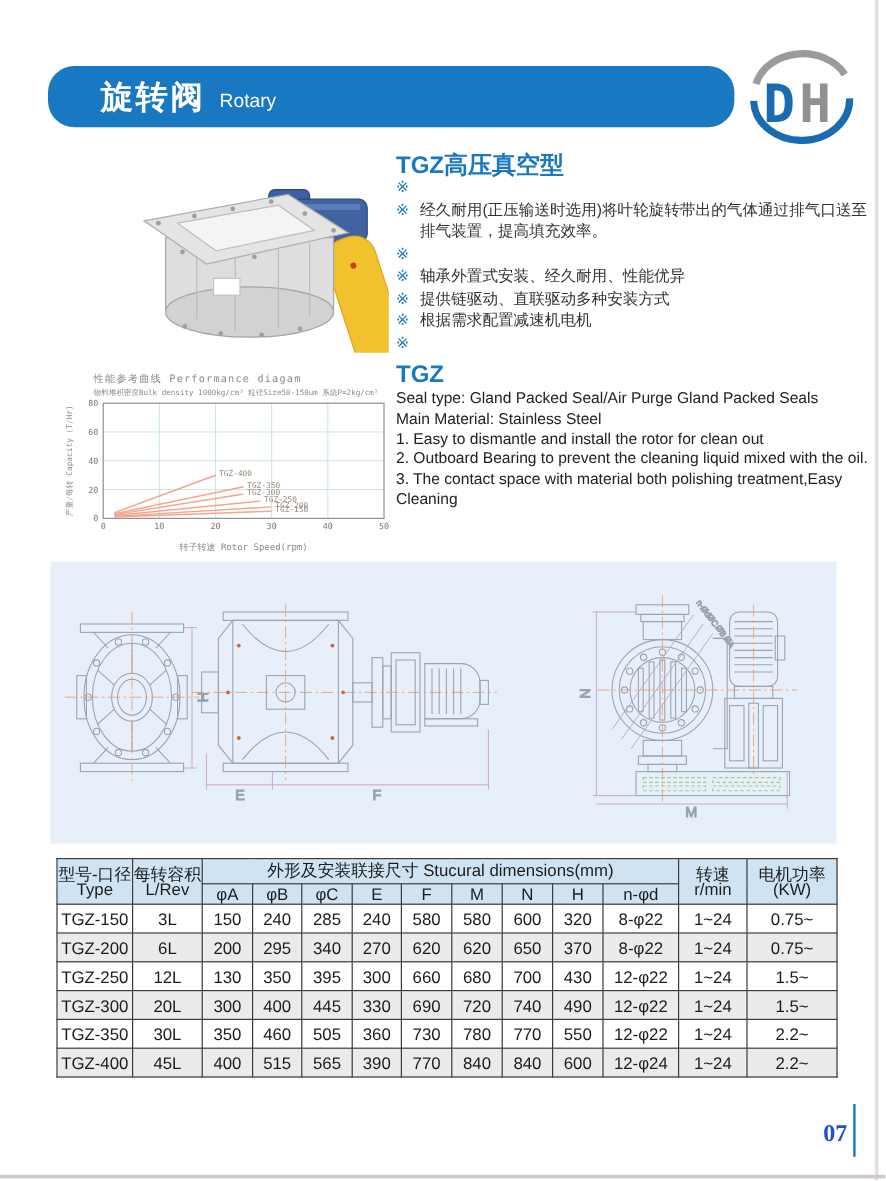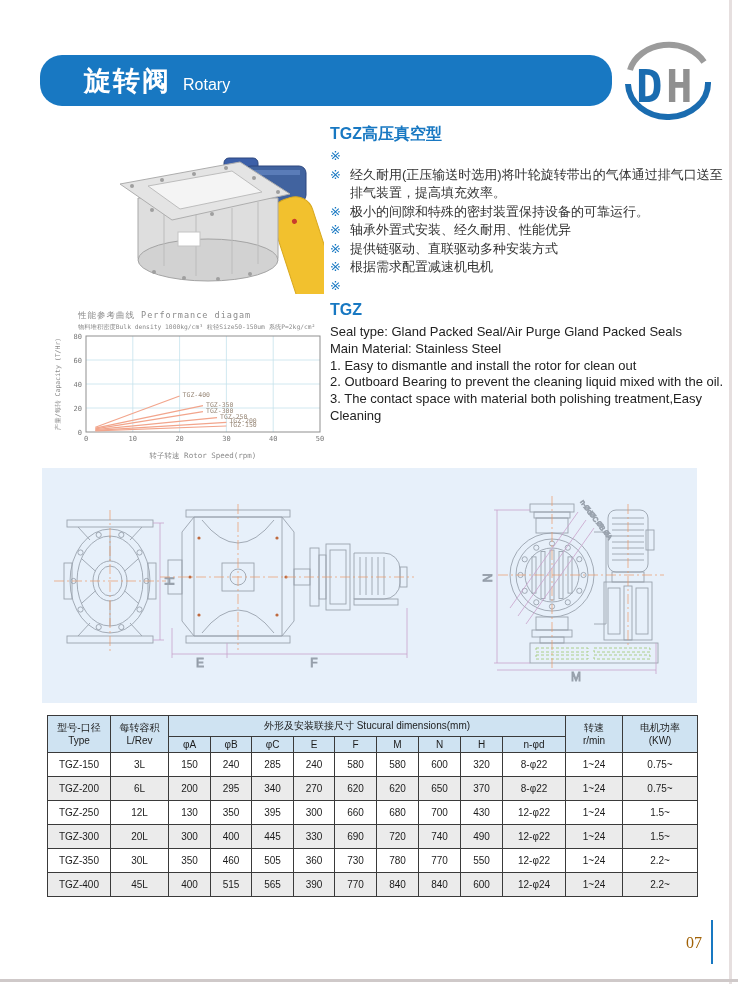--- a/index.html
+++ b/index.html
@@ -12,21 +12,21 @@
   .banner{position:absolute;left:40px;top:55px;width:572px;height:51px;background:#1878c2;
           border-radius:22px;display:flex;align-items:center;padding-left:44px;box-sizing:border-box;color:#fff;}
   .banner-zh{font-size:27px;font-weight:bold;letter-spacing:2px;}
   .banner-en{font-size:16px;margin-left:12px;margin-top:8px;}
   .logo{position:absolute;left:616px;top:40px;width:102px;height:80px;}
 
   
   .photo{position:absolute;left:92px;top:136px;width:232px;height:158px;}
 
   
-  .h-blue{position:absolute;left:330px;color:#1878c2;font-size:16px;font-weight:bold;margin:0;}
+  .h-blue{position:absolute;left:330px;color:#1878c2;font-size:20px;font-weight:bold;margin:0;}
   #sec1-h{top:124px;}
   #sec2-h{top:301px;}
   .feature-list{position:absolute;left:330px;top:147px;width:400px;}
   .bullet{display:flex;font-size:13px;color:#333;line-height:18.5px;}
   .bullet .marker{color:#1878c2;width:20px;flex:0 0 20px;}
   .spec-list{position:absolute;left:330px;top:324px;width:404px;}
   .spec-line{font-size:13px;color:#222;line-height:16.8px;}
 
   
   .chart-wrap{position:absolute;left:50px;top:306px;width:282px;height:162px;}
@@ -38,32 +38,32 @@
 
   
   .drawings{position:absolute;left:42px;top:468px;width:655px;height:235px;background:#e7f0fa;}
   .drawings svg{display:block;}
   .dline{stroke:#9aa3ae;stroke-width:.9;fill:none;}
   .dfill{fill:#bf6a3f;stroke:none;}
   .green{stroke:#a5cb7f;stroke-width:.9;fill:none;stroke-dasharray:3 2;}
 
   
   .tbl{position:absolute;left:47px;top:715px;border-collapse:collapse;table-layout:fixed;width:650px;
-       font-size:10px;color:#1c1c1c;}
+       font-size:14px;color:#1c1c1c;}
   .tbl th,.tbl td{border:1px solid #3a3a3a;text-align:center;vertical-align:middle;padding:0;font-weight:normal;}
   .tbl thead tr{background:#cfe3f2;}
   .tbl thead .r1{height:21px;}
   .tbl thead .r2{height:16px;}
   .tbl tbody tr{height:24px;background:#ffffff;}
   .tbl tbody tr:nth-child(even){background:#ebebeb;}
   .hdr2 div{line-height:13px;}
 
   
   .pagenum{position:absolute;left:686px;top:934px;font-family:"Liberation Serif",serif;
-           font-weight:normal;font-size:16px;color:#a16207;}
+           font-weight:bold;font-size:20px;color:#1d4ed8;}
   .footer-tick{position:absolute;left:711px;top:920px;width:2px;height:44px;background:#1878c2;}
 </style>
 </head>
 <body>
 
 <div class="page">
 
   <div class="banner">
     <span class="banner-zh">旋转阀</span>
     <span class="banner-en">Rotary</span>
@@ -123,21 +123,20 @@
   <div class="feature-list">
       <div class="bullet">
         <span class="marker">※</span>
       </div>
       <div class="bullet">
         <span class="marker">※</span>
         <span class="btext">经久耐用(正压输送时选用)将叶轮旋转带出的气体通过排气口送至排气装置，提高填充效率。</span>
       </div>
       <div class="bullet">
         <span class="marker">※</span>
-        <span class="btext">极小的间隙和特殊的密封装置保持设备的可靠运行。</span>
       </div>
       <div class="bullet">
         <span class="marker">※</span>
         <span class="btext">轴承外置式安装、经久耐用、性能优异</span>
       </div>
       <div class="bullet">
         <span class="marker">※</span>
         <span class="btext">提供链驱动、直联驱动多种安装方式</span>
       </div>
       <div class="bullet">

